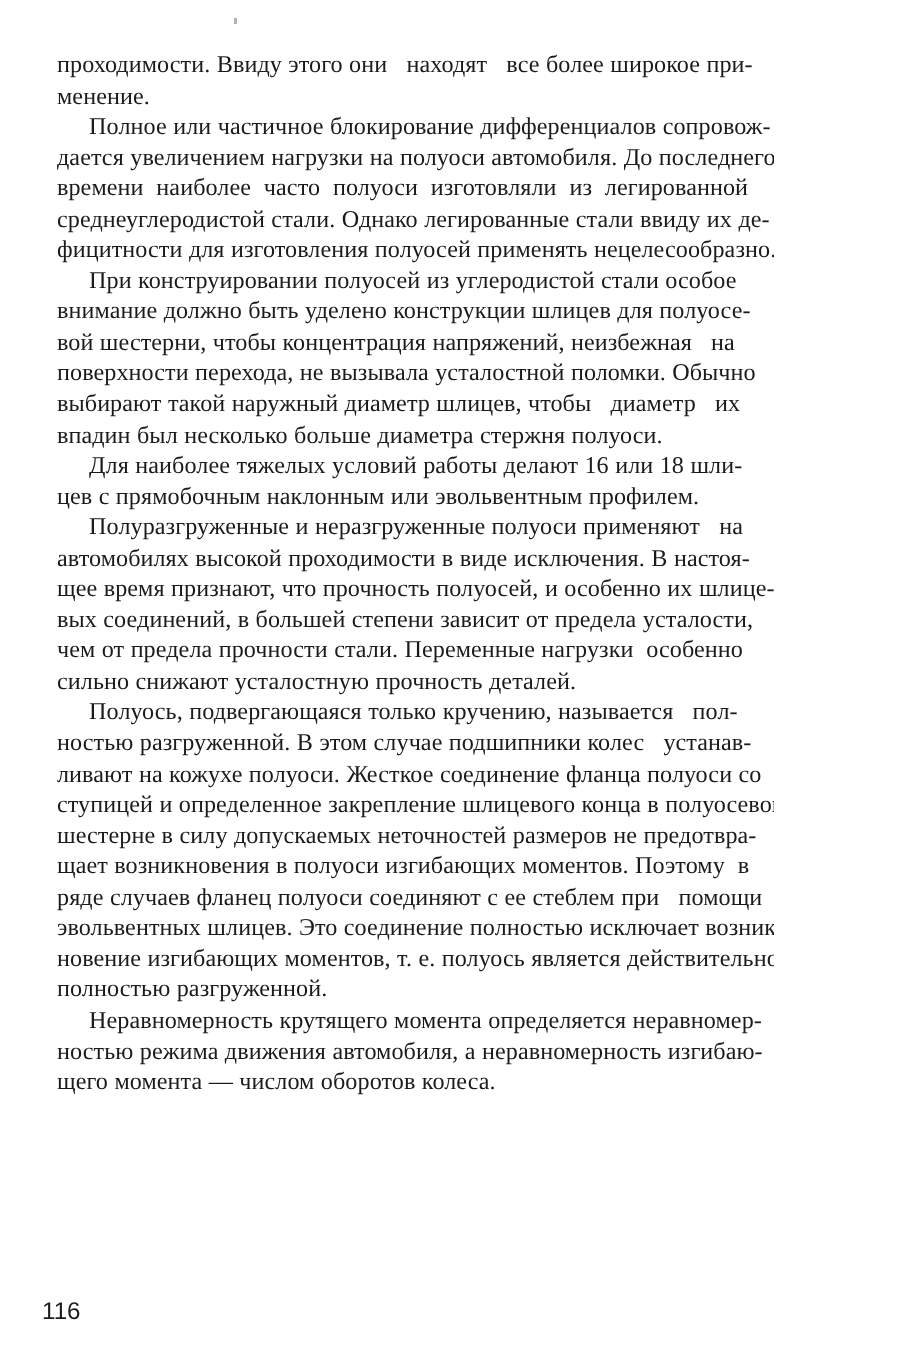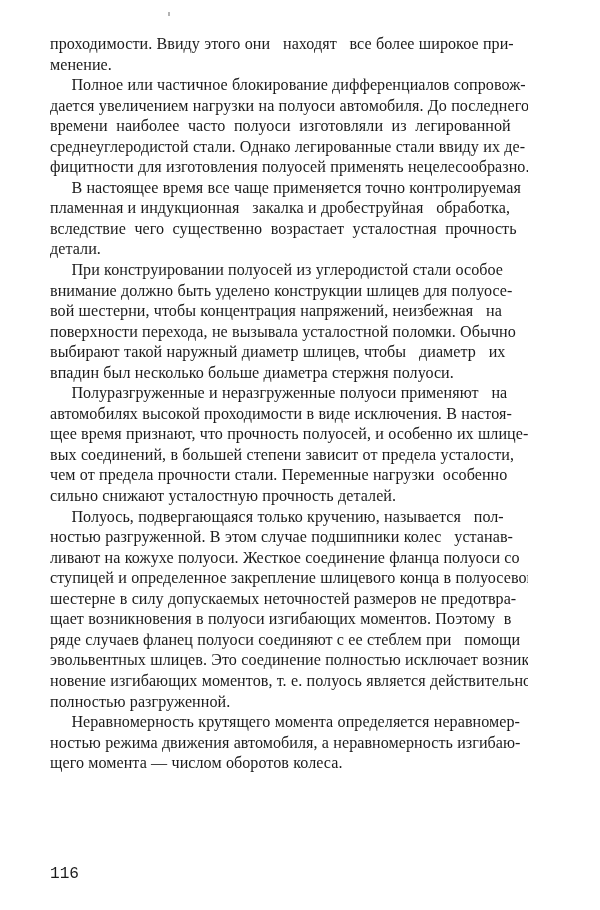--- a/index.html
+++ b/index.html
@@ -10,21 +10,20 @@
   }
 
   #page {
     position: relative;
     width: 516px;
     height: 910px;
     background: #fdfdfc;
     overflow: hidden;
     font-family: "Liberation Serif", "DejaVu Serif", serif;
     color: #1b1b1b;
-    margin-left: 12px;
     -webkit-font-smoothing: none;
   }
 
   
   #page::before {
     content: "";
     position: absolute;
     inset: 0;
     background: #ffffff;
     pointer-events: none;
@@ -63,23 +62,23 @@
   }
 
   .sub {
     font-size: 0.72em;
     vertical-align: -0.22em;
     letter-spacing: 0;
   }
 
   #page-number {
     position: absolute;
-    left: 38px;
+    left: 28px;
     top: 866px;
-    font-family: Liberation Mono, monospace;
+    font-family: Liberation Sans, sans-serif;
     font-size: 16.1px;
     line-height: 1;
     color: #1b1b1b;
     z-index: 2;
   }
 
   
   .speck {
     position: absolute;
     width: 2px;
@@ -98,30 +97,28 @@
 
   <div id="text-block">
 
     <p class="para hardbroken">проходимости. Ввиду этого они   находят   все более широкое при-
 менение.</p>
     <p class="para hardbroken">     Полное или частичное блокирование дифференциалов сопровож-
 дается увеличением нагрузки на полуоси автомобиля. До последнего
 времени  наиболее  часто  полуоси  изготовляли  из  легированной
 среднеуглеродистой стали. Однако легированные стали ввиду их де-
 фицитности для изготовления полуосей применять нецелесообразно.</p>
-    <p class="para hardbroken">     В настоящее время все чаще применяется точно контролируемая
-пламенная и индукционная   закалка и дробеструйная   обработка,
-вследствие  чего  существенно  возрастает  усталостная  прочность
-детали.</p>
     <p class="para hardbroken">     При конструировании полуосей из углеродистой стали особое
 внимание должно быть уделено конструкции шлицев для полуосе-
 вой шестерни, чтобы концентрация напряжений, неизбежная   на
 поверхности перехода, не вызывала усталостной поломки. Обычно
 выбирают такой наружный диаметр шлицев, чтобы   диаметр   их
 впадин был несколько больше диаметра стержня полуоси.</p>
+    <p class="para hardbroken">     Для наиболее тяжелых условий работы делают 16 или 18 шли-
+цев с прямобочным наклонным или эвольвентным профилем.</p>
     <p class="para hardbroken">     Полуразгруженные и неразгруженные полуоси применяют   на
 автомобилях высокой проходимости в виде исключения. В настоя-
 щее время признают, что прочность полуосей, и особенно их шлице-
 вых соединений, в большей степени зависит от предела усталости,
 чем от предела прочности стали. Переменные нагрузки  особенно
 сильно снижают усталостную прочность деталей.</p>
     <p class="para hardbroken">     Полуось, подвергающаяся только кручению, называется   пол-
 ностью разгруженной. В этом случае подшипники колес   устанав-
 ливают на кожухе полуоси. Жесткое соединение фланца полуоси со
 ступицей и определенное закрепление шлицевого конца в полуосевой

